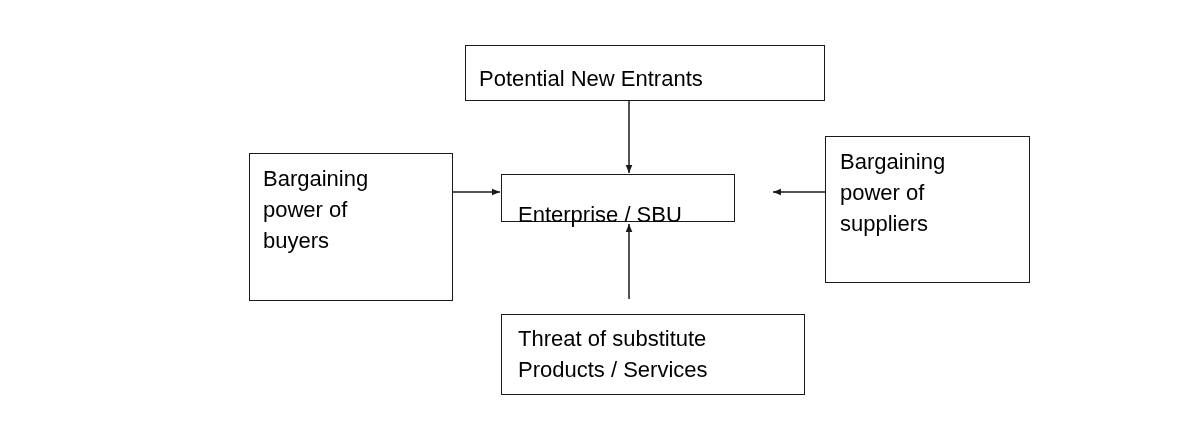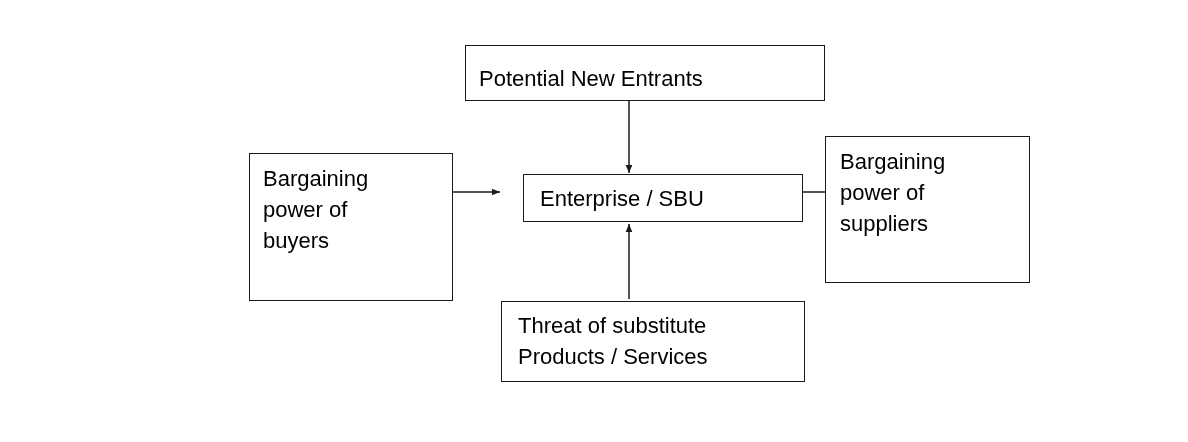--- a/index.html
+++ b/index.html
@@ -35,45 +35,44 @@
     left: 465px;
     top: 45px;
     width: 360px;
     height: 56px;
     padding: 17px 0 0 13px;
   }
   
   #node-enterprise {
     left: 501px;
     top: 174px;
-    width: 280px;
+    width: 234px;
     height: 48px;
-    padding: 8px 0 0 16px;
-    margin-left: 22px;
+    padding: 24px 0 0 16px;
   }
   
   #node-buyers {
     left: 249px;
     top: 153px;
     width: 204px;
     height: 148px;
     padding: 9px 0 0 13px;
   }
   
   #node-suppliers {
     left: 825px;
     top: 136px;
     width: 205px;
     height: 147px;
     padding: 9px 0 0 14px;
   }
   
   #node-substitutes {
     left: 501px;
-    top: 301px;
+    top: 314px;
     width: 304px;
     height: 81px;
     padding: 8px 0 0 16px;
   }
   #connectors {
     position: absolute;
     left: 0;
     top: 0;
     width: 1188px;
     height: 442px;

